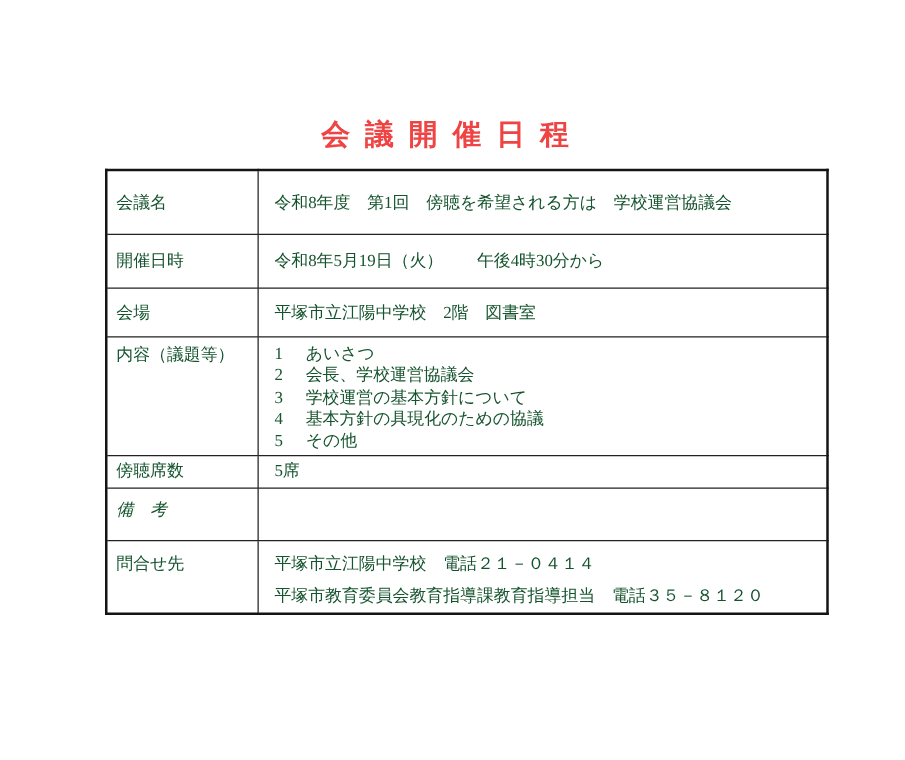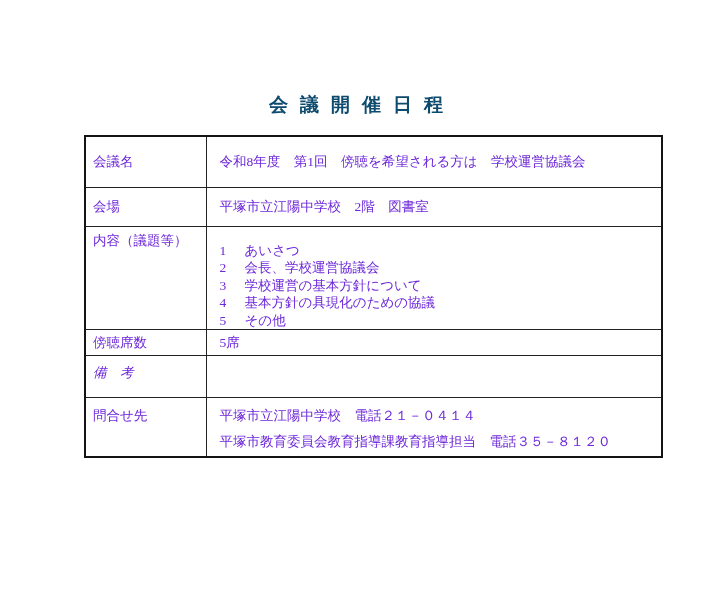--- a/index.html
+++ b/index.html
@@ -17,48 +17,48 @@
     width: 724px;
     height: 608px;
     background: #ffffff;
   }
   .doc-title {
     position: absolute;
     top: 92px;
     left: 0;
     width: 724px;
     text-align: center;
-    font-size: 19px;
+    font-size: 23px;
     font-weight: bold;
     letter-spacing: 12px;
-    color: #0c4a6e;
+    color: #ef4444;
     white-space: nowrap;
   }
   table.schedule {
     position: absolute;
     left: 84px;
     top: 135px;
     width: 577px;
     border-collapse: collapse;
     table-layout: fixed;
     border: 2px solid #141414;
     font-size: 13.5px;
-    color: #6d28d9;
+    color: #14532d;
   }
   table.schedule td {
     border: 1px solid #222222;
     vertical-align: top;
     overflow: hidden;
   }
   td.label-cell { padding: 0 4px 0 7px; }
   td.value-cell { padding: 0 6px 0 13px; }
   tr.vc td { vertical-align: middle; }
   tr.row-agenda td.label-cell,
   tr.row-application td.label-cell { padding-top: 5px; }
-  tr.row-agenda td.value-cell { padding-top: 15px; line-height: 17.6px; }
+  tr.row-agenda td.value-cell { padding-top: 4px; line-height: 17.6px; }
   tr.row-application td.value-cell { padding-top: 3px; line-height: 27px; }
   tr.row-remarks td.label-cell { padding-top: 8px; font-style: italic; }
   tr.row-contact td.label-cell { padding-top: 9px; }
   tr.row-contact td.value-cell { padding-top: 5px; line-height: 26px; }
   .agenda-no {
     display: inline-block;
     width: 25px;
   }
   .app-marker {
     display: inline-block;
@@ -80,20 +80,24 @@
       <col style="width:121px">
       <col style="width:456px">
     </colgroup>
     <tbody>
 
       <tr class="vc" style="height:51px">
         <td class="label-cell">会議名</td>
         <td class="value-cell">令和8年度　第1回　傍聴を希望される方は　学校運営協議会</td>
       </tr>
 
+      <tr class="vc" style="height:43px">
+        <td class="label-cell">開催日時</td>
+        <td class="value-cell">令和8年5月19日（火）　　午後4時30分から</td>
+      </tr>
 
       <tr class="vc" style="height:39px">
         <td class="label-cell">会場</td>
         <td class="value-cell">平塚市立江陽中学校　2階　図書室</td>
       </tr>
 
       <tr class="row-agenda" style="height:95px">
         <td class="label-cell">内容（議題等）</td>
         <td class="value-cell">
           <div><span class="agenda-no">1</span><span>あいさつ</span></div>

